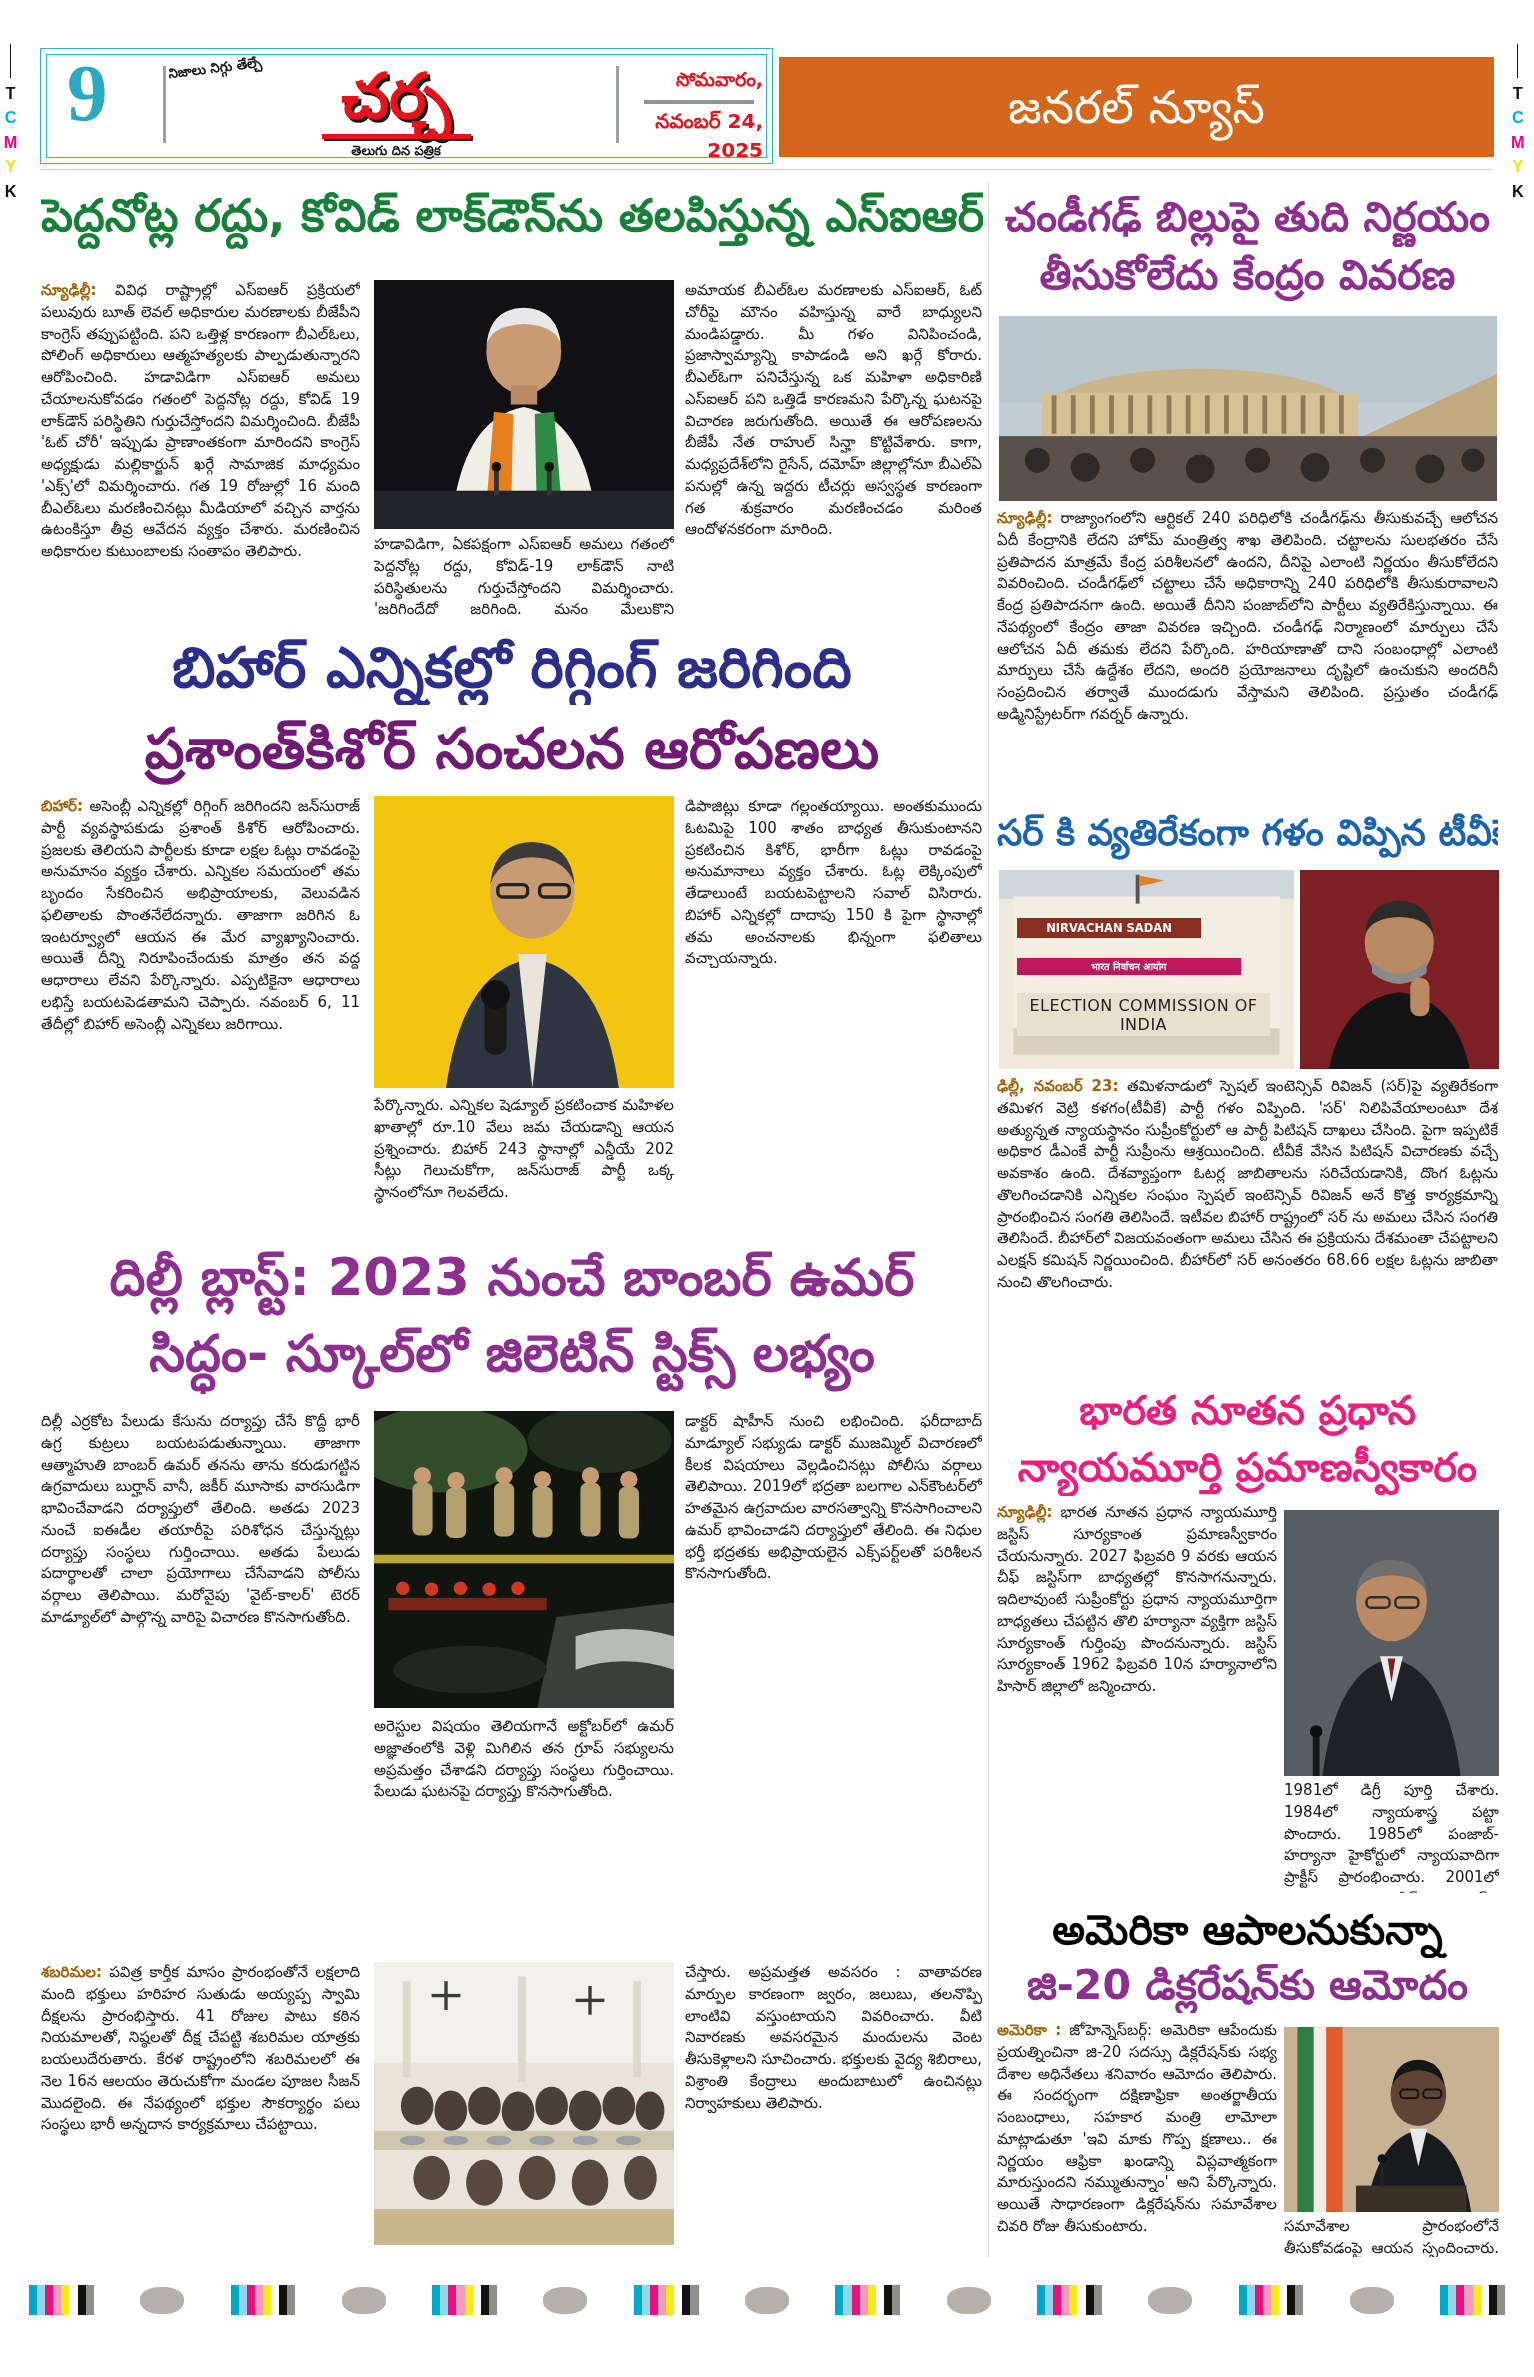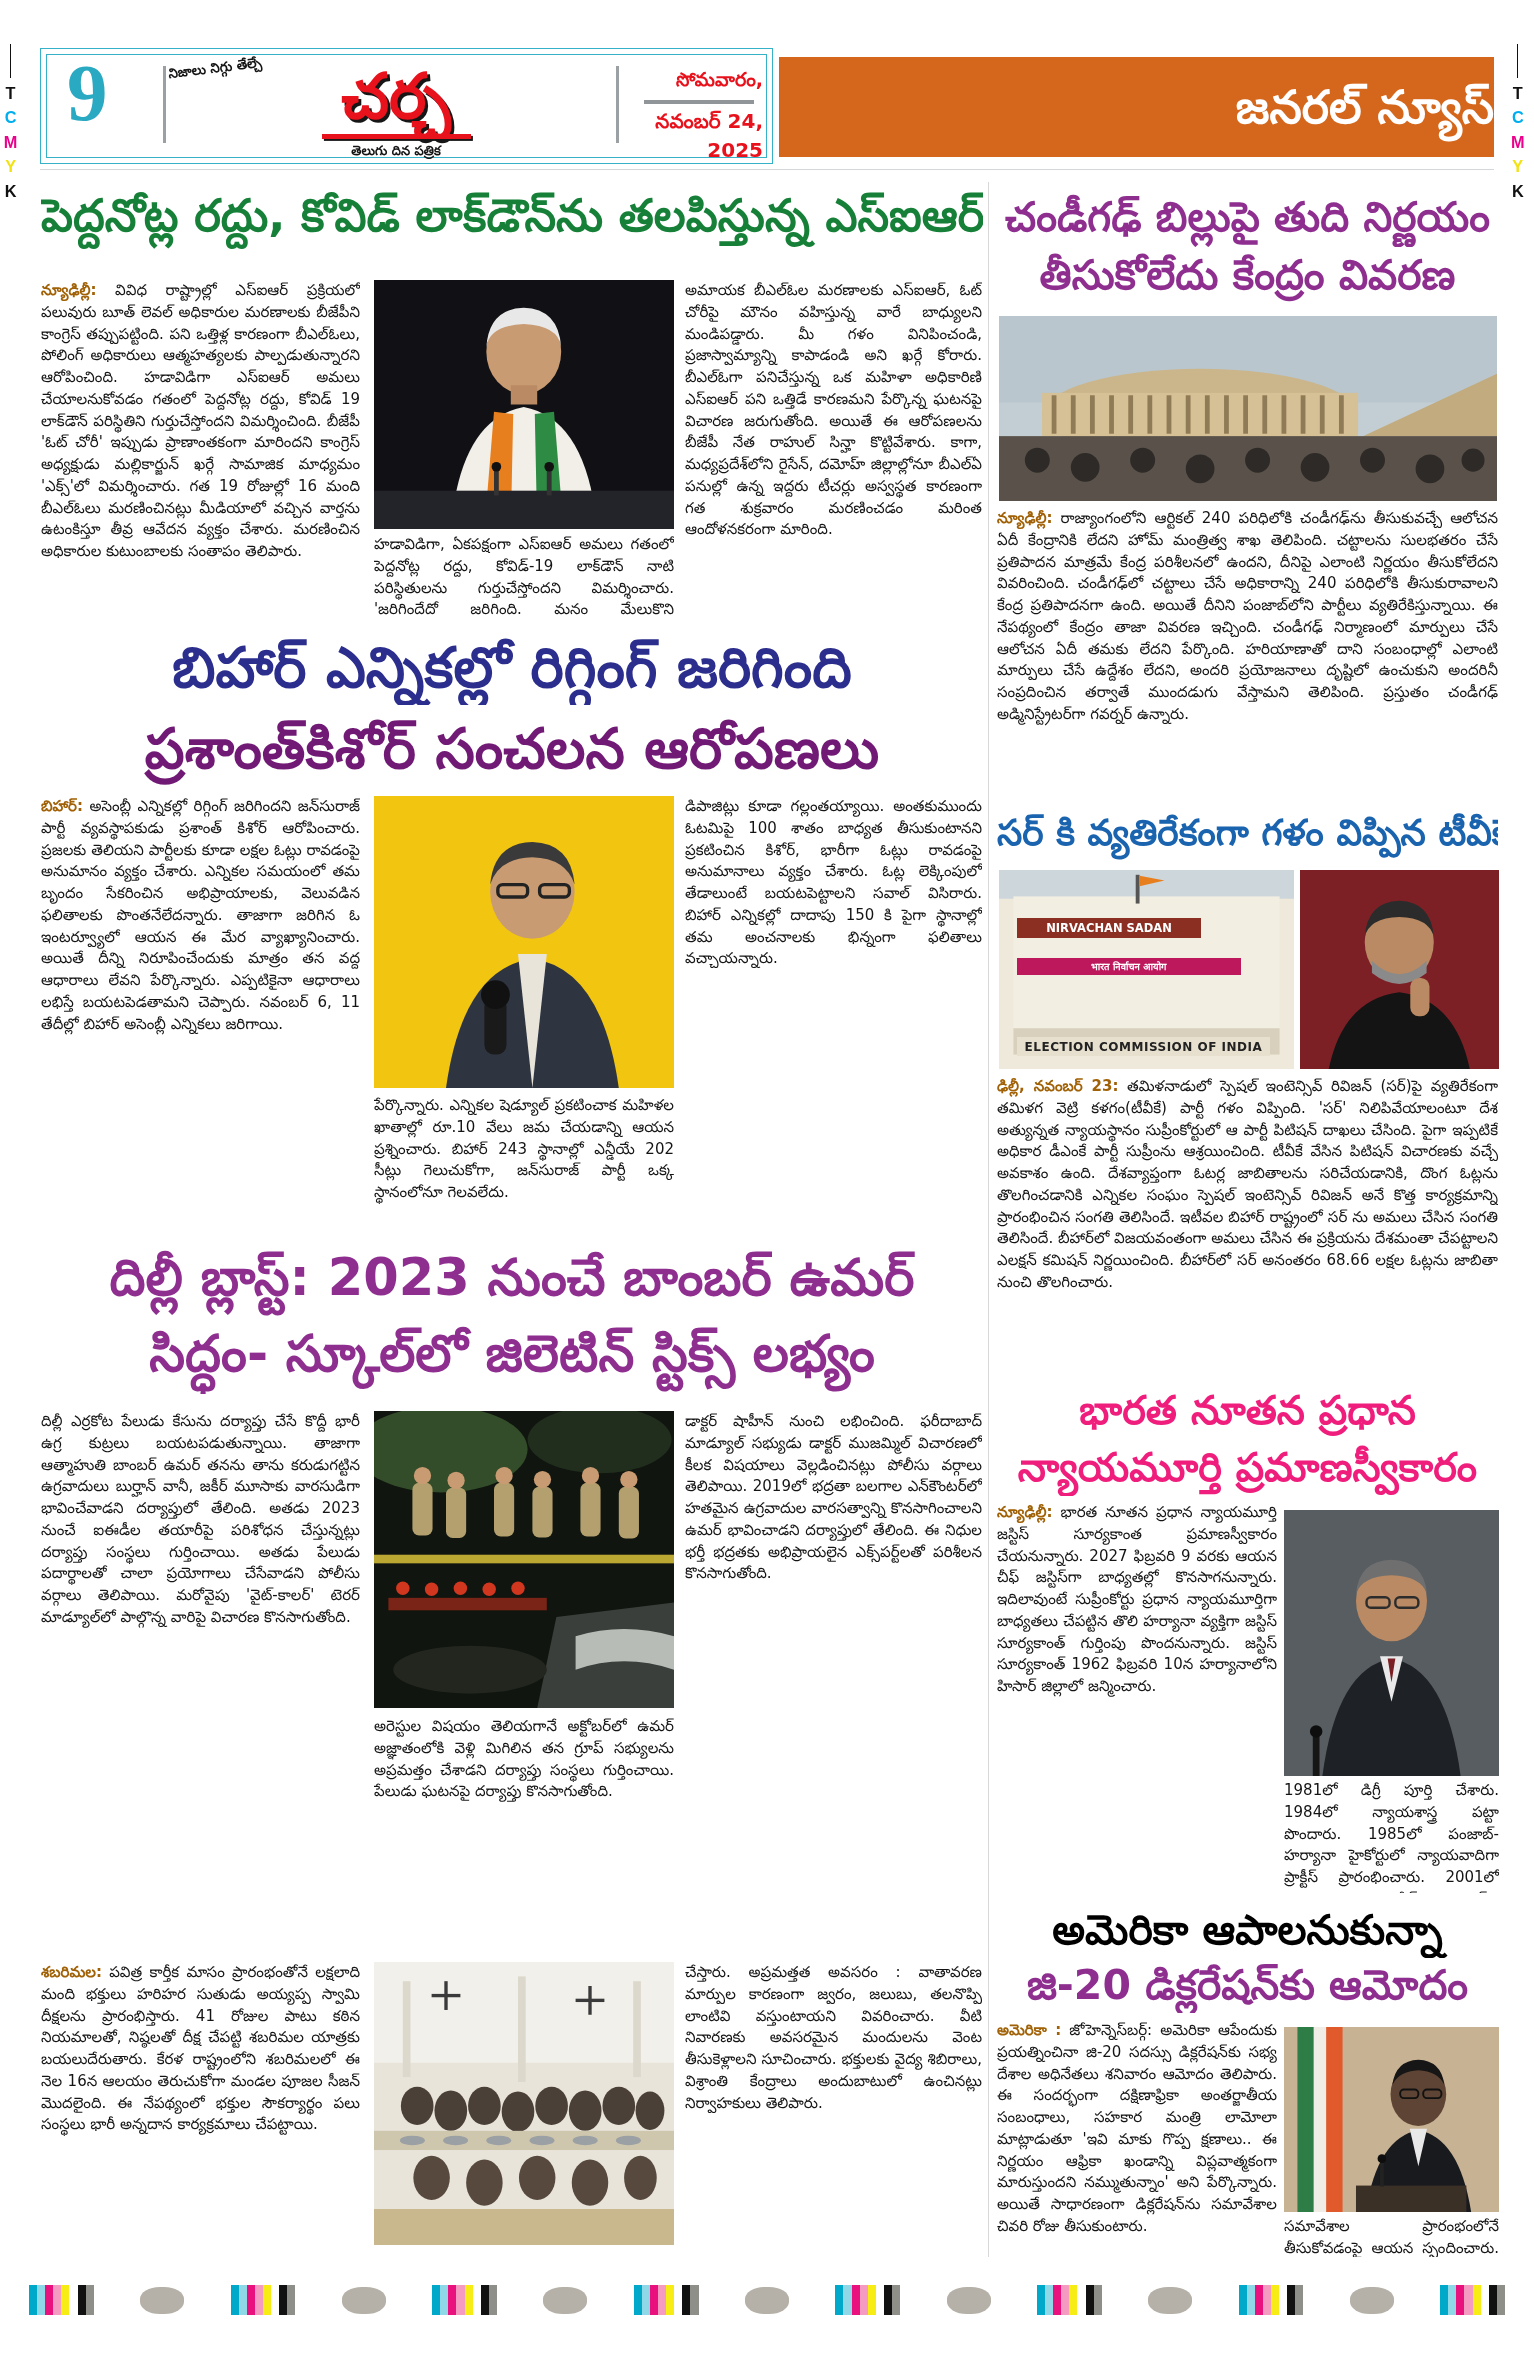--- a/index.html
+++ b/index.html
@@ -21,37 +21,37 @@
   .mast-title{position:absolute;left:0;top:12.5px;width:100%;font-size:63px;font-weight:900;color:#e8121c;
               text-shadow:2.9px 2.9px 0 #161616;line-height:1.1;}
   .mast-bar{position:absolute;left:137px;top:85px;width:149px;height:5.3px;background:#e8121c;
             box-shadow:1.9px 1.9px 0 #161616;}
   .mast-tag-bottom{position:absolute;left:0;top:94px;width:100%;font-size:13px;color:#141414;font-weight:bold;}
   .datebox{position:absolute;left:593px;top:19px;width:129px;text-align:right;color:#e8121c;font-weight:bold;}
   .datebox .d1{font-size:19px;}
   .datebox .dbar{width:110px;height:4.3px;background:#8f9598;margin:4.8px auto;}
   .datebox .d2{font-size:20px;}
   .section-banner{position:absolute;left:779px;top:57px;width:715px;height:100px;background:#d4671c;
-                  color:#fff;font-weight:bold;font-size:46px;text-align:right;line-height:100px;}
+                  color:#fff;font-weight:normal;font-size:46px;text-align:center;line-height:100px;}
   .hrule{position:absolute;left:40px;top:169px;width:1454px;height:1.4px;background:#d3d7d9;}
   .vrule{position:absolute;left:988px;top:182px;width:1px;height:2075px;background:#d8d8d8;}
   
   .hl{position:absolute;text-align:center;font-weight:bold;white-space:nowrap;overflow:hidden;line-height:1.25;}
   
   .col{position:absolute;text-align:justify;font-size:15px;line-height:1.45;color:#141414;overflow:hidden;}
   .dl{color:#a16207;font-weight:bold;}
   
   .photo{position:absolute;overflow:hidden;background:#777;}
   .photo svg{display:block;width:100%;height:100%;}
   .ec-sign1{position:absolute;left:6%;top:24%;width:60%;font-size:11.5px;font-weight:bold;color:#fff;
             background:#8c2f23;padding:2.9px 3.8px;text-align:center;}
   .ec-sign2{position:absolute;left:6%;top:44%;width:74%;font-size:9.6px;font-weight:bold;color:#fff;
             background:#be185d;padding:2.4px 2.9px;text-align:center;}
-  .ec-sign3{position:absolute;left:6%;top:62%;width:84%;font-size:12px;font-weight:bold;color:#222;
-            background:#e7e0ce;padding:2.4px 2.9px;text-align:center;letter-spacing:0.5px;margin-top:44px;}
+  .ec-sign3{position:absolute;left:6%;top:62%;width:84%;font-size:16px;font-weight:normal;color:#222;
+            background:#e7e0ce;padding:2.4px 2.9px;text-align:center;letter-spacing:0.5px;}
   
   .colorbar{position:absolute;left:29px;top:2285px;width:1476px;height:30px;display:flex;
             align-items:center;justify-content:space-between;}
   .cb-group{display:flex;height:30px;}
   .cb-group span{width:8.1px;height:30px;display:block;}
   .cb-blob{width:44px;height:27px;background:#b5b1a8;border-radius:45%;}
 </style>
 </head>
 <body>
 

